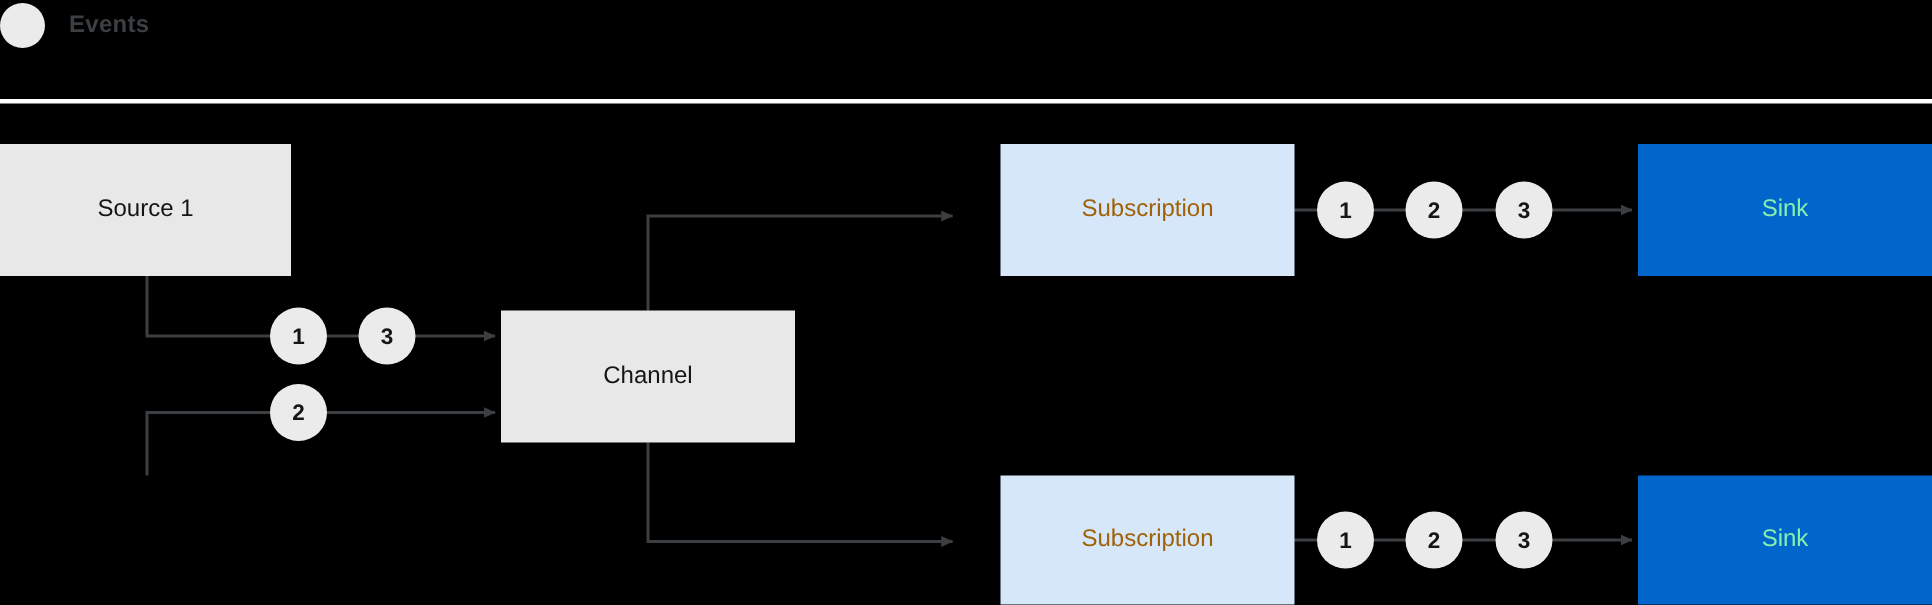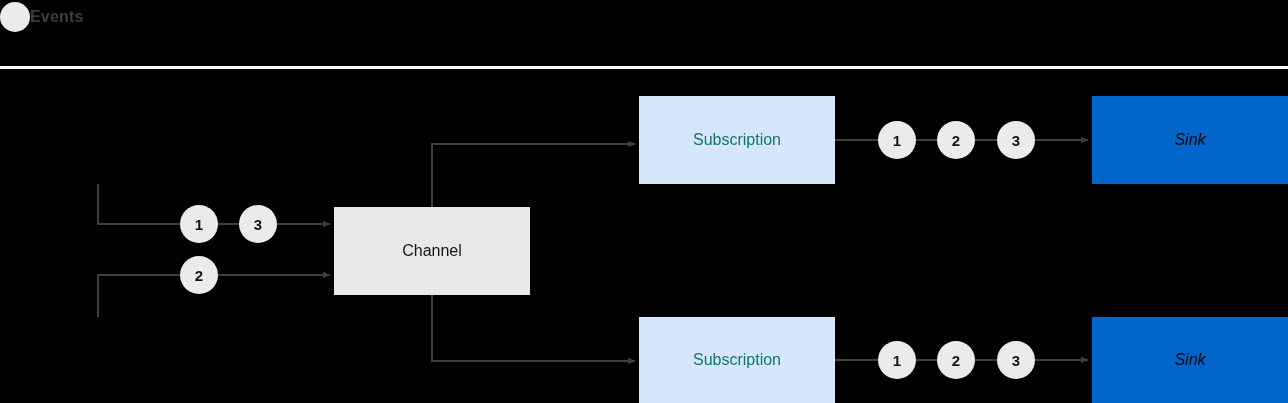--- a/index.html
+++ b/index.html
@@ -31,20 +31,21 @@
     align-items: center;
   }
   .legend-dot {
     width: 30px;
     height: 30px;
     border-radius: 50%;
     background: #ebebeb;
     margin-left: 0px;
   }
   .legend-label {
+    margin-left: 16px;
     color: #3c3f42;
     font-size: 16px;
     font-weight: bold;
     letter-spacing: 0.2px;
   }
 
   
   .divider {
     position: absolute;
     left: 0;
@@ -67,26 +68,26 @@
     background: #e8e8e8;
     color: #151515;
   }
   .box-channel {
     background: #e8e8e8;
     color: #151515;
     text-align: center;
   }
   .box-sub {
     background: #d6e7f9;
-    color: #0f766e;
+    color: #a16207;
+    margin-left: 28px;
   }
   .box-sink {
     background: #0066cc;
-    color: #000000;
-    font-style: italic;
+    color: #86efac;
   }
 
   
   .event {
     position: absolute;
     width: 38px;
     height: 38px;
     border-radius: 50%;
     background: #ebebeb;
     color: #151515;
@@ -132,20 +133,23 @@
 
     <path d="M432,207 L432,144 L635,144" fill="none" stroke="#3c3f42" stroke-width="2" marker-end="url(#ah)"></path>
 
     <path d="M432,295 L432,361 L635,361" fill="none" stroke="#3c3f42" stroke-width="2" marker-end="url(#ah)"></path>
 
     <path d="M835,140 L1088,140" fill="none" stroke="#3c3f42" stroke-width="2" marker-end="url(#ah)"></path>
 
     <path d="M835,360 L1088,360" fill="none" stroke="#3c3f42" stroke-width="2" marker-end="url(#ah)"></path>
   </svg>
 
+  <div class="box box-source" style="left:0px; top:96px; width:194px; height:88px;">
+    <span>Source 1</span>
+  </div>
 
 
   <div class="box box-channel" style="left:334px; top:207px; width:196px; height:88px;">
     <span>Channel</span>
   </div>
 
   <div class="box box-sub" style="left:639px; top:96px; width:196px; height:88px;">
     <span>Subscription</span>
   </div>
 

